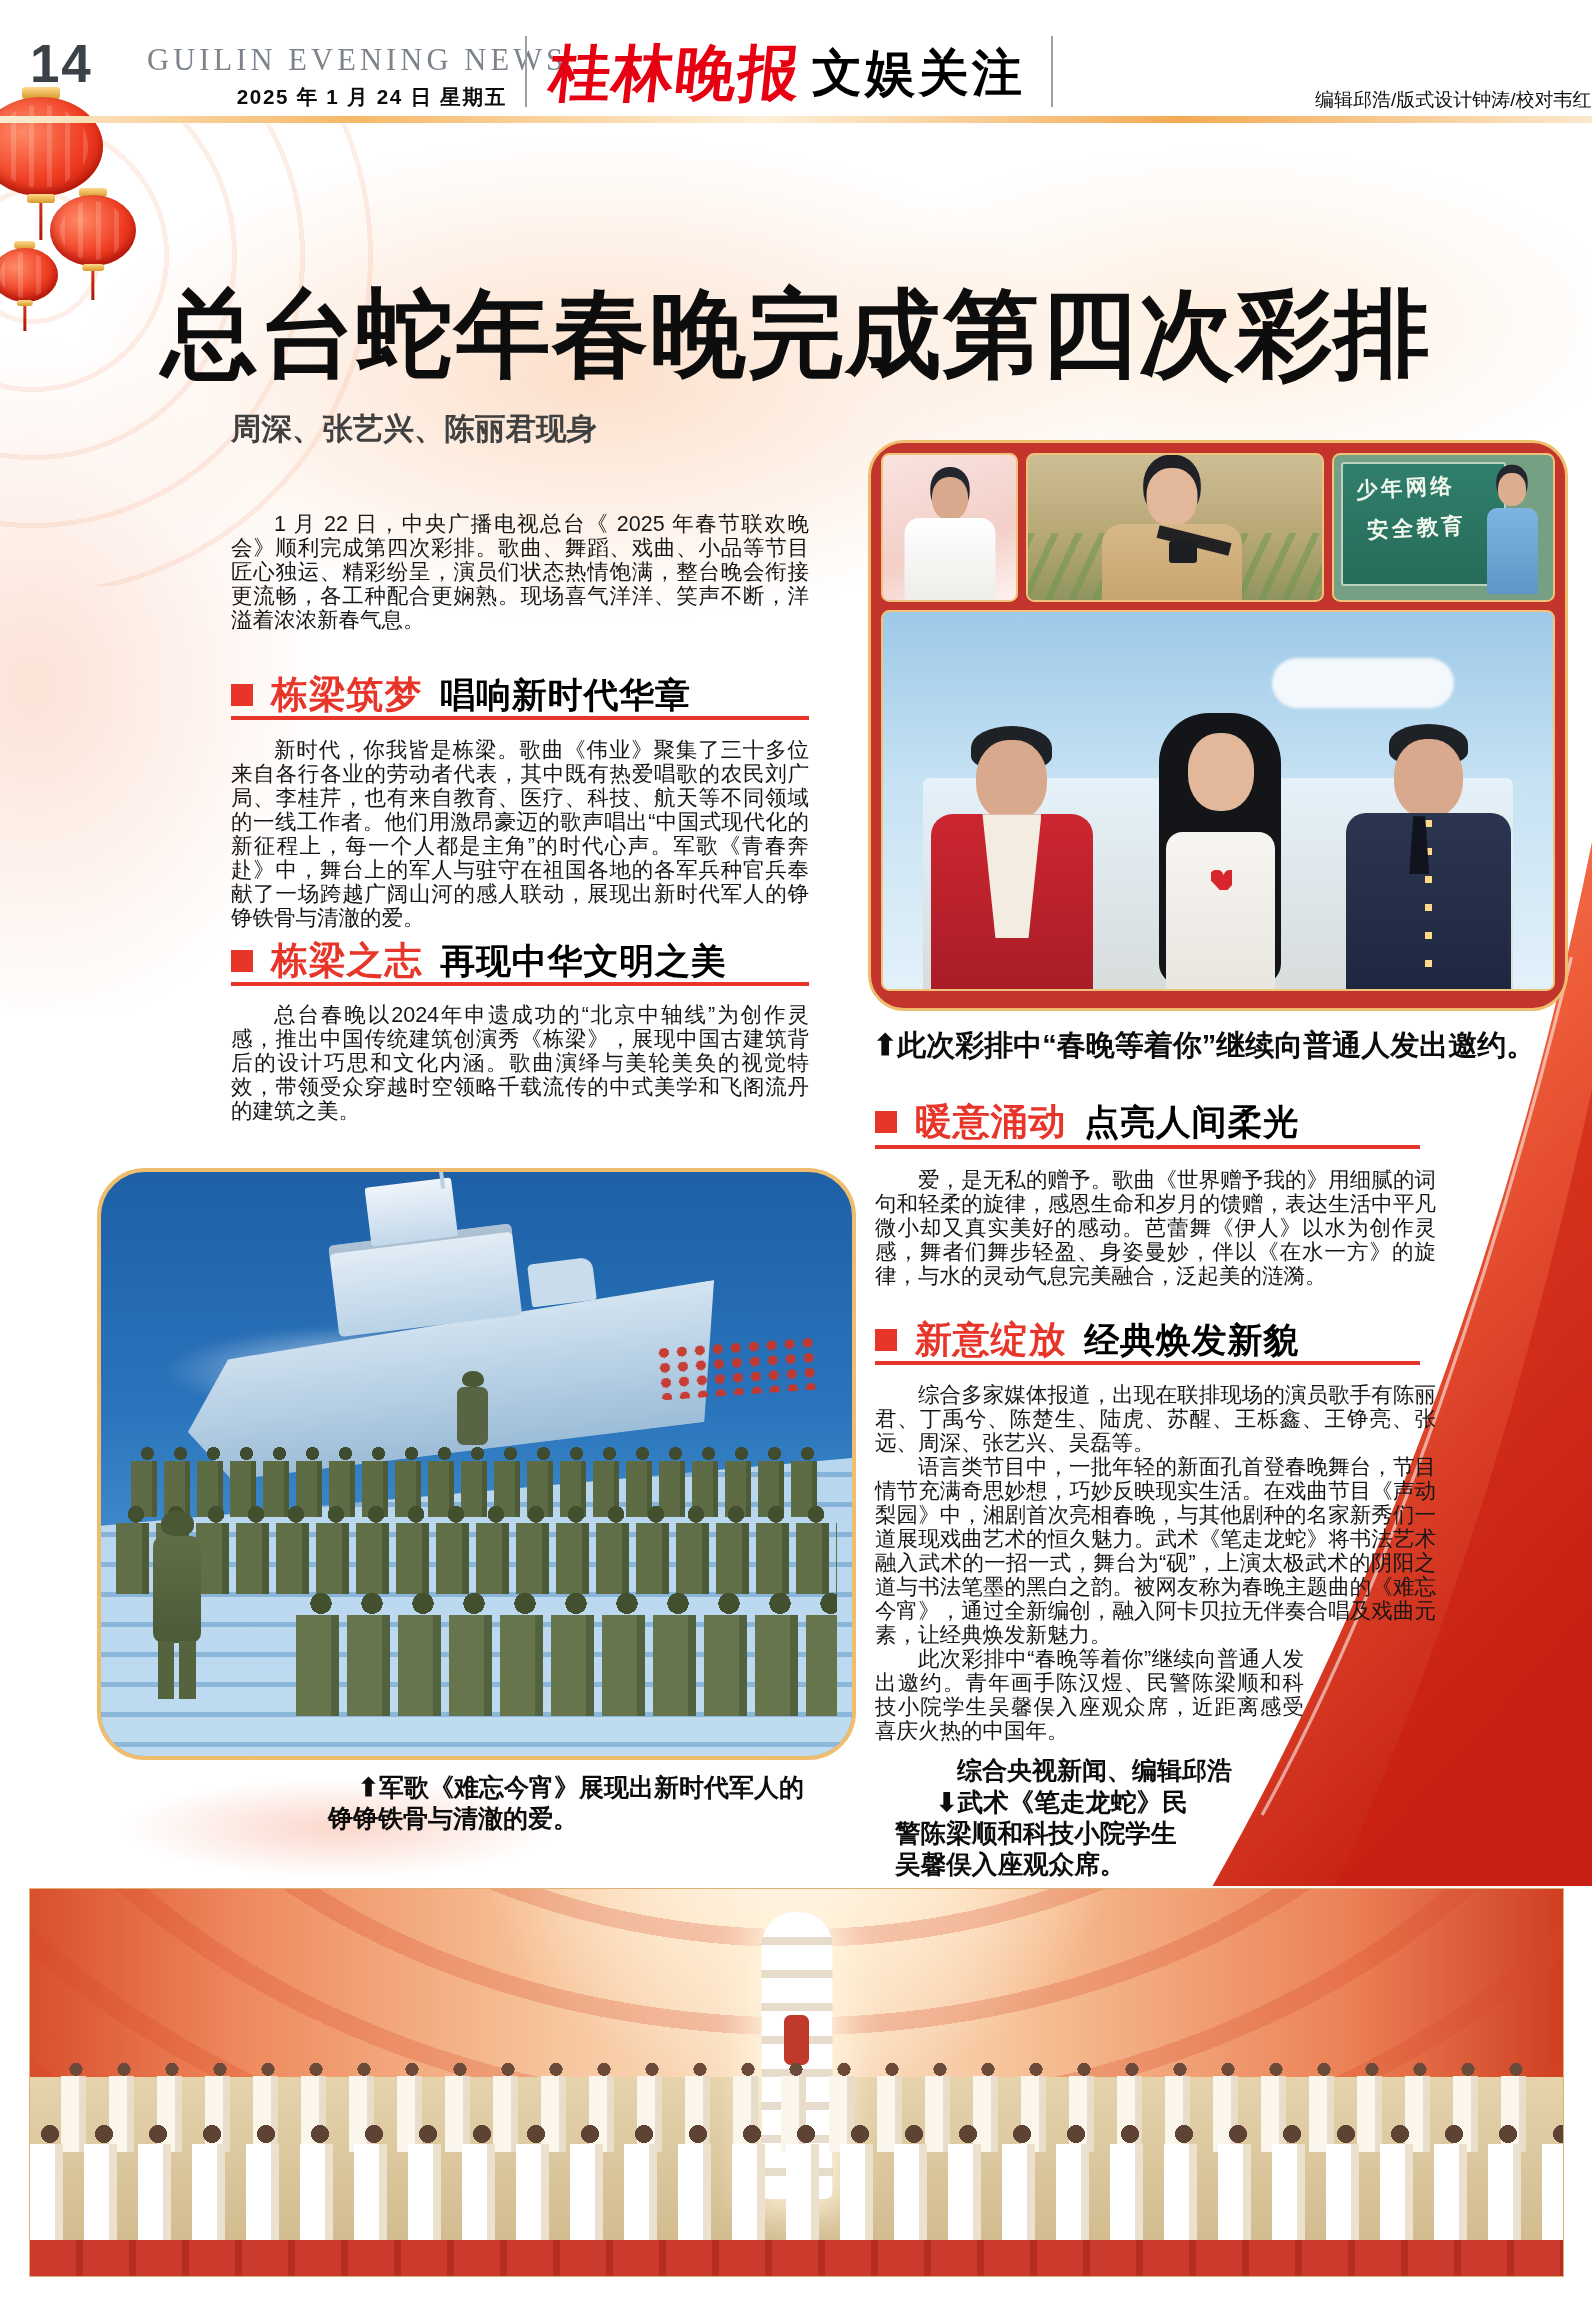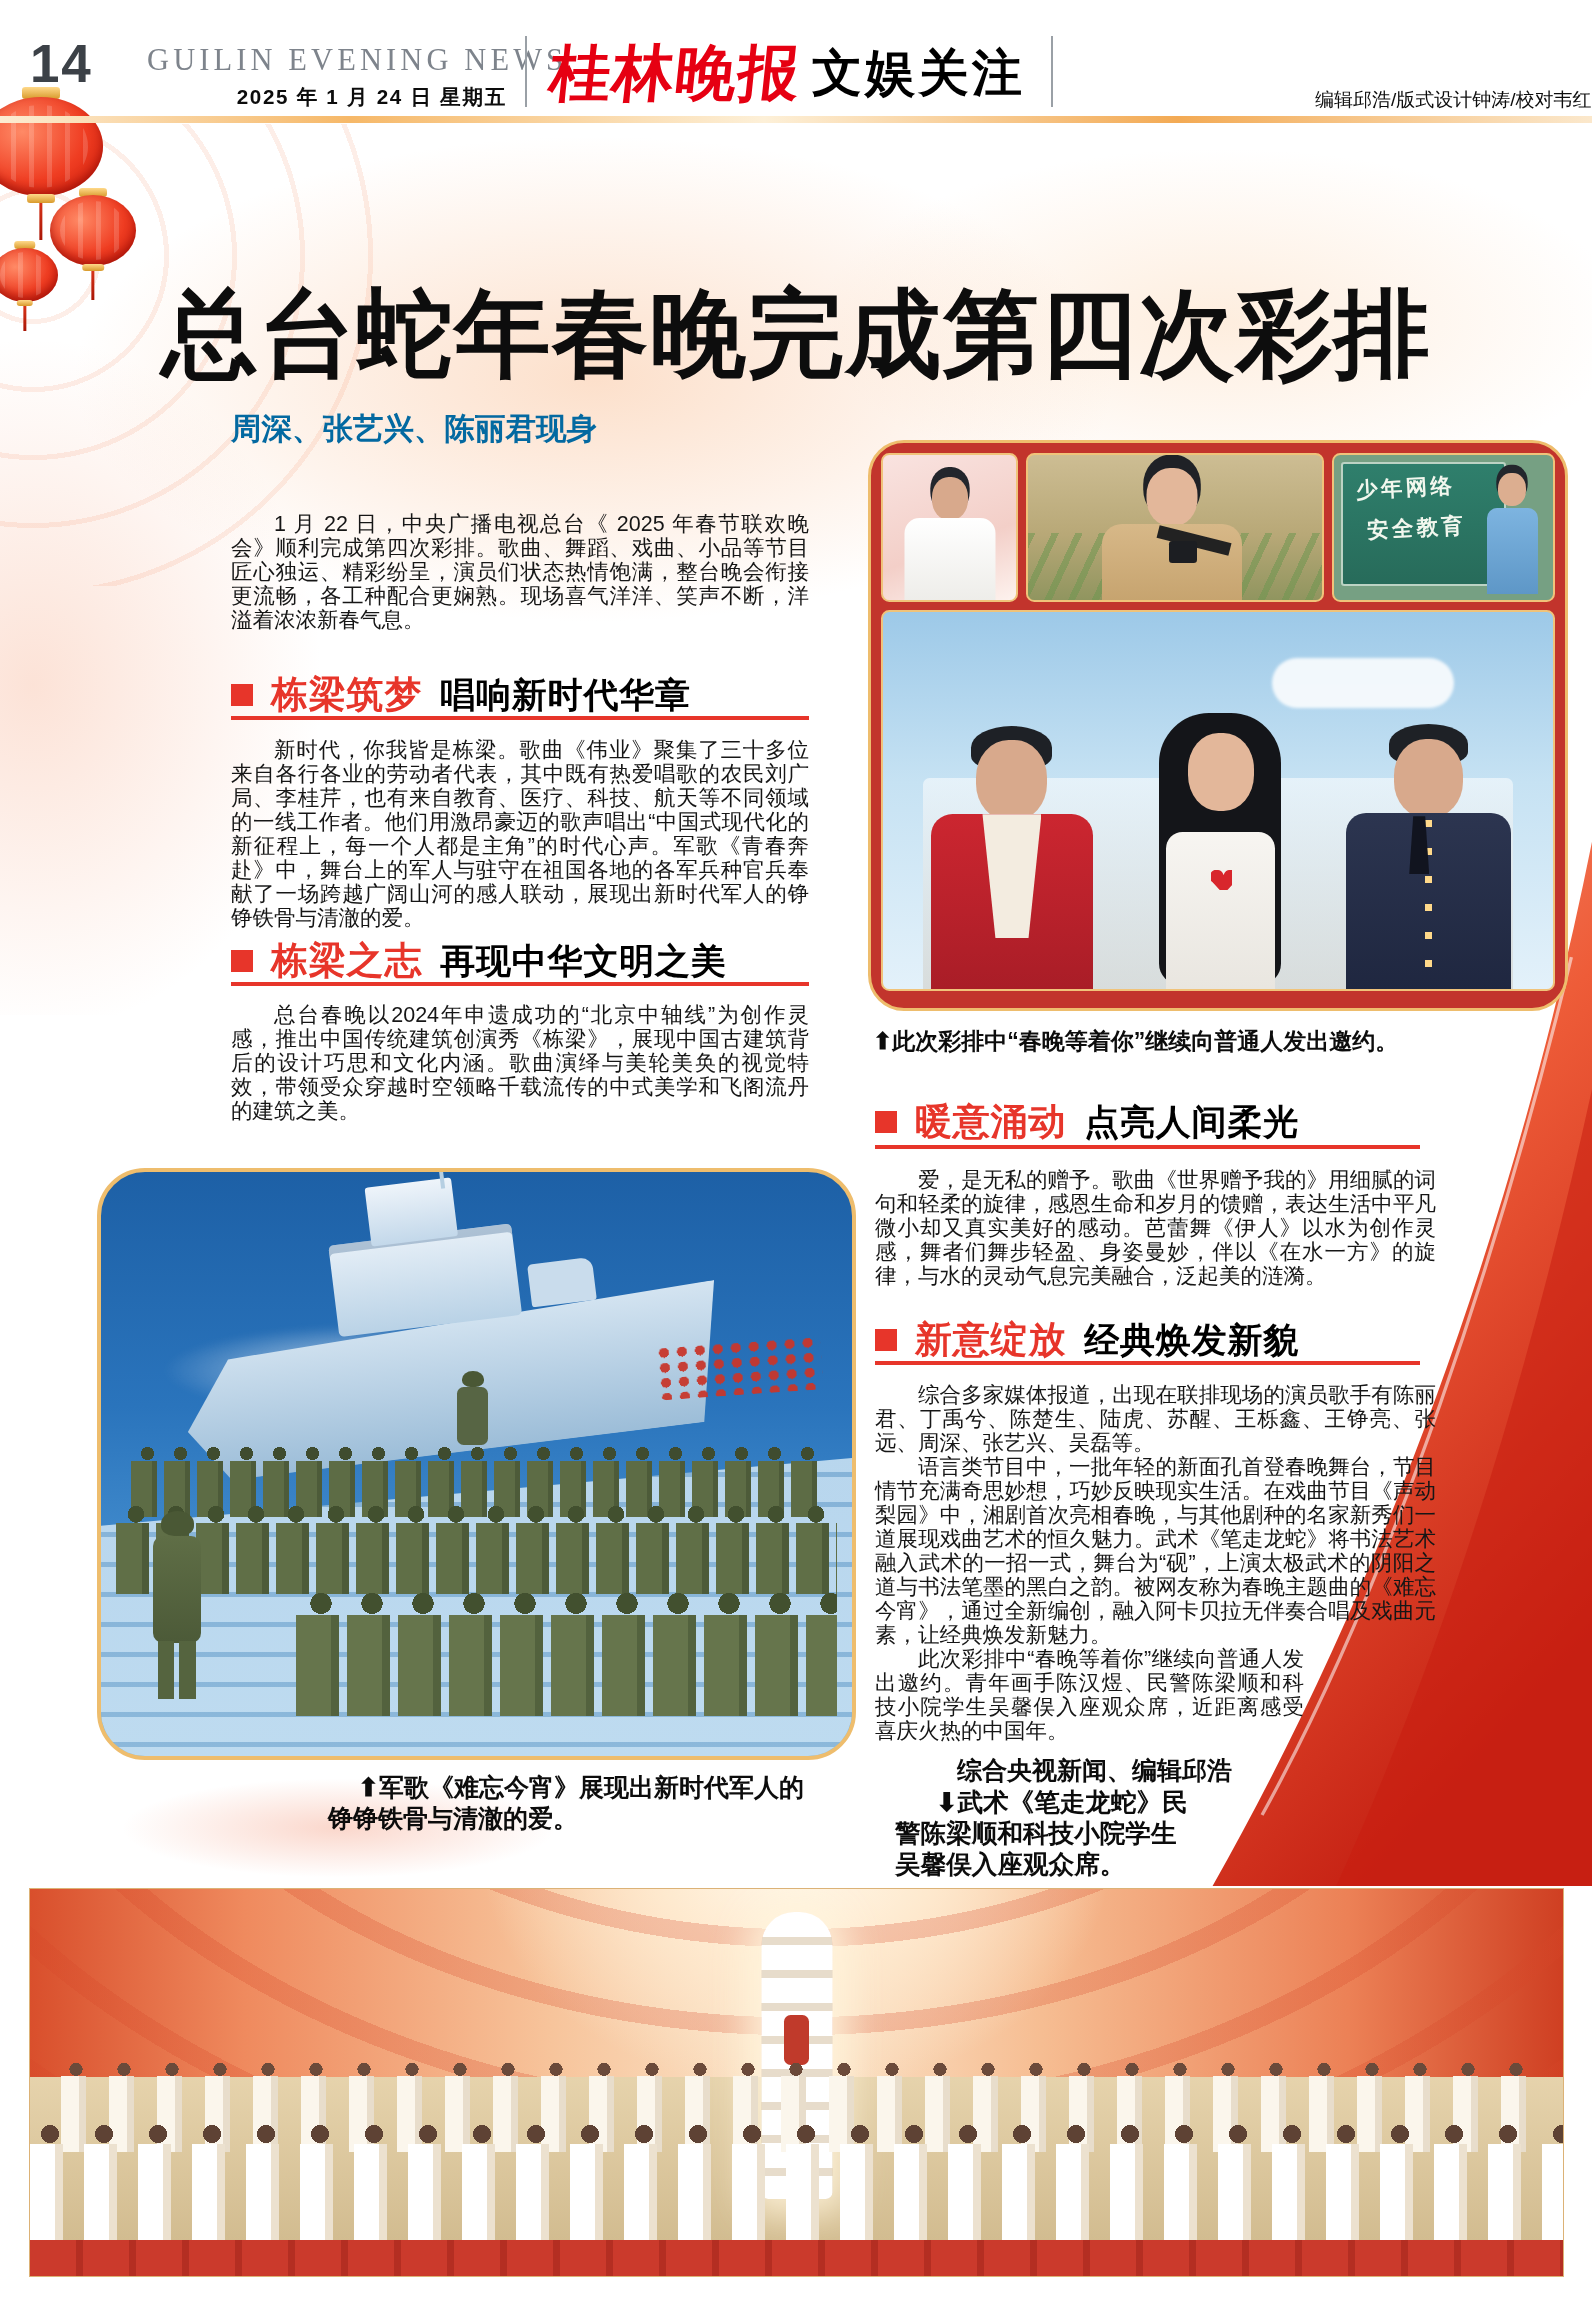--- a/index.html
+++ b/index.html
@@ -53,21 +53,21 @@
   .masthead-cn { position:absolute; left:550px; top:33px; font-family:"Liberation Serif", serif; font-size:61px;
     font-weight:900; color:#e60012; transform:skewX(-6deg); letter-spacing:1.7px; }
   .section-label { position:absolute; left:812px; top:40px; font-size:50px; font-weight:900; color:#000; letter-spacing:3.3px; }
   .credits { position:absolute; left:1315px; top:87px; font-size:19px; color:#0c0c0c; }
   .gold-rule { position:absolute; left:0; top:116px; width:1592px; height:6.6px;
     background:linear-gradient(90deg,#fcecd2,#f6b868 22%,#fdf0d8 48%,#f3aa54 74%,#fbe8cc); }
 
   
   .headline { position:absolute; left:116px; top:271px; width:1361px; text-align:center;
     font-size:96px; font-weight:900; color:#0d0d0d; letter-spacing:1.7px; white-space:nowrap; }
-  .subtitle { position:absolute; left:231px; top:409px; font-size:30.5px; font-weight:800; color:#0369a1;text-align:center; }
+  .subtitle { position:absolute; left:231px; top:409px; font-size:30.5px; font-weight:800; color:#404040;text-align:center; }
 
   
   .body-text { font-size:21.5px; line-height:24px; text-align:justify; color:#161616; }
   .indent { text-indent:2em; }
   .intro { position:absolute; left:231px; top:512px; width:578px; }
 
   .sec-head { position:absolute; display:flex; align-items:center; gap:18px; }
   .sec-square { width:22px; height:22px; background:#e7352a; flex:0 0 auto; }
   .sec-tag { font-size:37px; font-weight:900; color:#e7352a; letter-spacing:0.8px; }
   .sec-title { font-size:35px; font-weight:900; color:#000; letter-spacing:0.8px; }
@@ -82,21 +82,21 @@
   .sec3-body { position:absolute; left:875px; top:1168px; width:561px; }
   .sec4-head { left:875px; top:1315px; } .sec4-rule { left:875px; top:1361px; width:545px; }
   .sec4-flow { position:absolute; left:875px; top:1383px; width:561px; }
   .sec4-flow p { margin:0; }
   .sec4-flow .p3 { padding-right:132px; }
   .source-credit { position:absolute; left:957px; top:1754px; font-size:25px; font-weight:800; color:#0c0c0c; }
 
   
   .caption { font-weight:700; color:#0c0c0c; }
   .caption-army { position:absolute; left:328px; top:1772px; width:498px; font-size:25px; line-height:30.5px; text-indent:1.2em; }
-  .caption-collage { position:absolute; left:873px; top:1026px; font-size:23px; white-space:nowrap; }
+  .caption-collage { position:absolute; left:873px; top:1026px; font-size:29px; white-space:nowrap; }
   .caption-wushu { position:absolute; left:895px; top:1787px; width:297px; font-size:25.6px; line-height:31px; font-weight:800; text-indent:1.6em; }
 
   
   figure { margin:0; }
   .photo-army { position:absolute; left:97px; top:1168px; width:759px; height:592px;
     border:4.1px solid #eebd6d; border-radius:48px; overflow:hidden;
     background:linear-gradient(180deg,#1d60a6 0%, #2a74bc 40%, #3c86c9 60%, #6fb0dd 100%); }
   .photo-army .wake { position:absolute; left:8%; top:26%; width:58%; height:16%;
     background:radial-gradient(ellipse at 50% 50%, rgba(255,255,255,.75), rgba(255,255,255,0) 70%); filter:blur(3.3px); }
   .photo-army .ship { position:absolute; left:10%; top:2%; width:72%; height:46%; transform:rotate(-7deg); }

